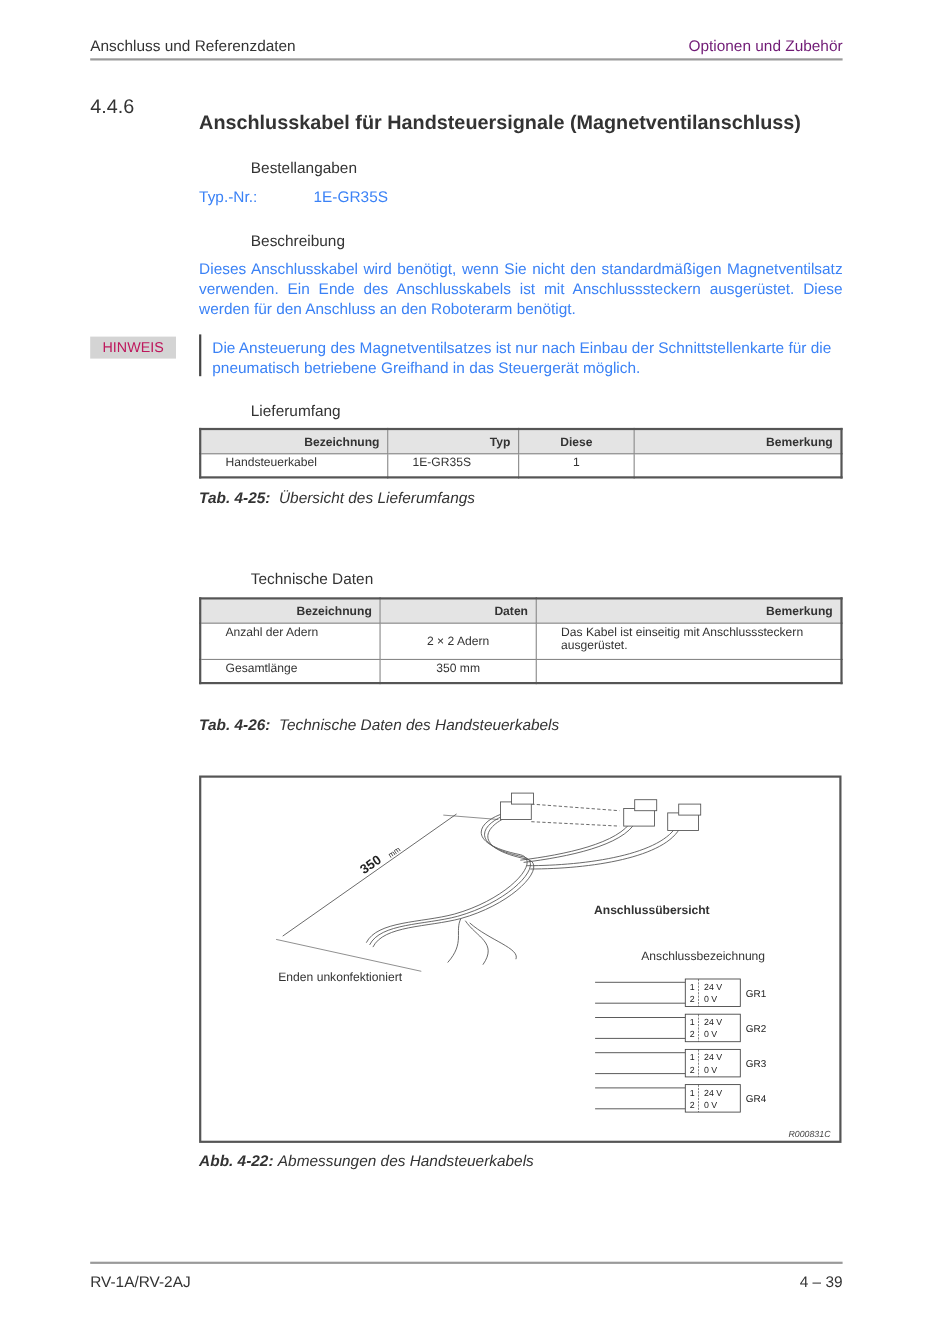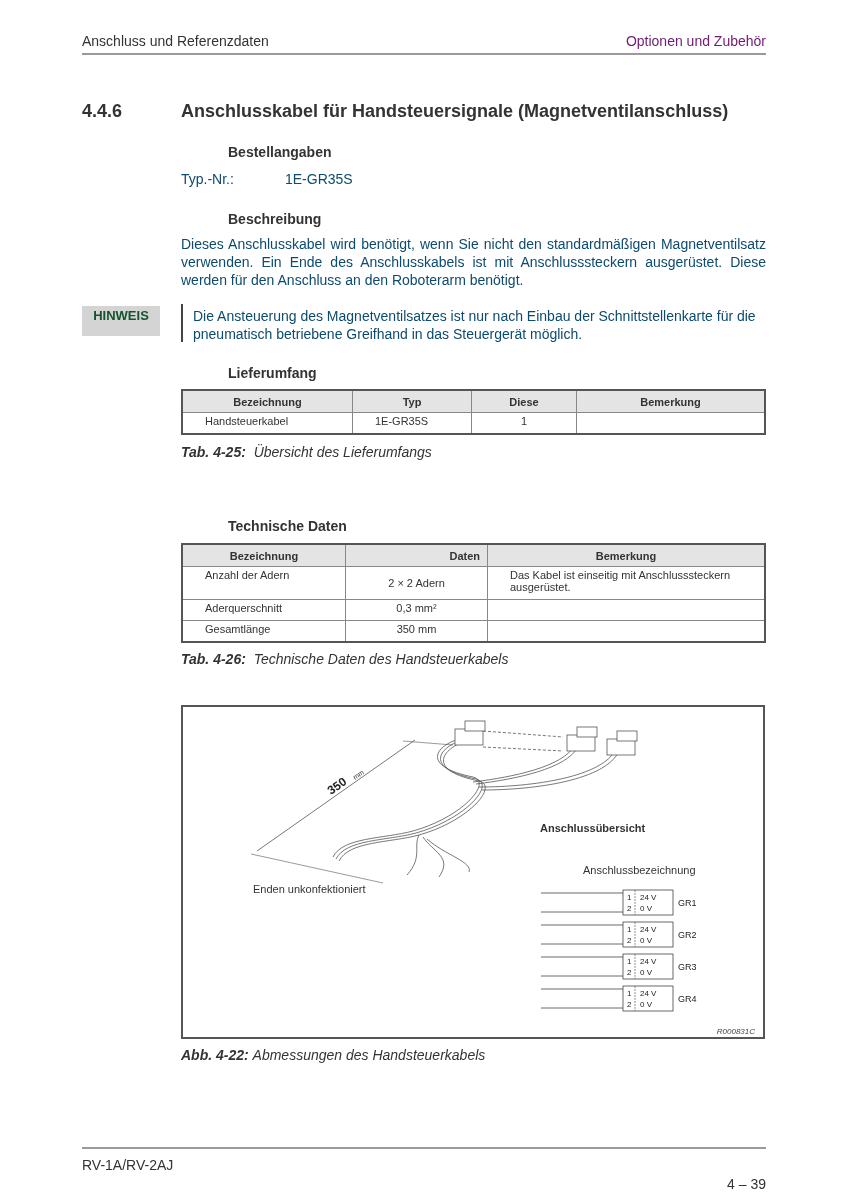--- a/index.html
+++ b/index.html
@@ -1,38 +1,38 @@
 <!DOCTYPE html>
 <html><head>
 <meta charset="utf-8">
 <style>
   html, body { margin:0; padding:0; background:#ffffff; }
   body { width:846px; height:1197px; position:relative; font-family:"Liberation Sans", sans-serif; color:#222; overflow:hidden; }
   .abs { position:absolute; }
   .hdr-left { left:82px; top:33px; font-size:14px; color:#333; }
   .hdr-right { right:80px; top:33px; font-size:14px; color:#701a75; }
   .hdr-rule { left:82px; right:80px; top:53px; height:0; border-top:2px solid #9a9a9a; }
-  .sec-num { left:82px; top:101px; font-size:18px; font-weight:bold; color:#333; }
+  .sec-num { left:82px; top:87px; font-size:18px; font-weight:normal; color:#333; }
   .sec-title { left:181px; top:101px; font-size:18px; font-weight:bold; color:#333; }
-  .sub { left:181px; font-size:14px; font-weight:bold; color:#333;padding-left:47px; }
-  .txt { font-size:14px; color:#0c4a6e; line-height:18px; }
+  .sub { left:181px; font-size:14px; font-weight:normal; color:#333;padding-left:47px; }
+  .txt { font-size:14px; color:#3b82f6; line-height:18px; }
   .para { left:181px; width:585px; text-align:justify; }
-  .hinweis { left:82px; top:306px; width:78px; height:30px; background:#d4d4d4; font-size:13px; font-weight:bold; color:#14532d; text-align:center; line-height:20px; }
+  .hinweis { left:82px; top:306px; width:78px; height:20px; background:#d4d4d4; font-size:13px; font-weight:normal; color:#be185d; text-align:center; line-height:20px; }
   .hint-bar { left:181px; top:304px; width:0; height:38px; border-left:2px solid #444; }
   .hint-txt { left:193px; top:307px; width:573px; }
   table.t { position:absolute; left:181px; width:585px; border-collapse:collapse; border:2px solid #555; font-size:11px; color:#333; }
-  table.t th { background:#e4e4e4; font-weight:bold; text-align:center; padding:3px 7px; border:1px solid #888; height:15px; }
+  table.t th { background:#e4e4e4; font-weight:bold; text-align:right; padding:3px 7px; border:1px solid #888; height:15px; }
   table.t td { padding:2px 22px; border:1px solid #888; height:16px; vertical-align:top; }
   table.t .c { text-align:center; }
   .cap { left:181px; font-size:14px; font-style:italic; color:#333;text-align:right; }
   .cap b { font-weight:bold; }
   .fig { left:181px; top:705px; width:584px; height:334px; border:2px solid #555; box-sizing:border-box; }
   .ftr-rule { left:82px; right:80px; top:1147px; border-top:2px solid #9a9a9a; }
   .ftr-left { left:82px; top:1157px; font-size:14px; color:#333; }
-  .ftr-right { right:80px; top:1157px; font-size:14px; color:#333;margin-top:19px; }
+  .ftr-right { right:80px; top:1157px; font-size:14px; color:#333; }
 </style>
 </head>
 <body>
 
 <div class="abs hdr-left">Anschluss und Referenzdaten</div>
 <div class="abs hdr-right">Optionen und Zubehör</div>
 <div class="abs hdr-rule"></div>
 
 <div class="abs sec-num">4.4.6</div>
 <div class="abs sec-title">Anschlusskabel für Handsteuersignale (Magnetventilanschluss)</div>
@@ -74,25 +74,20 @@
   <tbody>
       <tr>
     <th style="width:148px">Bezeichnung</th>
     <th style="width:127px; text-align:right">Daten</th>
     <th>Bemerkung</th>
   </tr>
   <tr>
     <td style="height:28px">Anzahl der Adern</td>
     <td class="c" style="vertical-align:middle">2 × 2 Adern</td>
     <td>Das Kabel ist einseitig mit Anschlusssteckern ausgerüstet.</td>
-  </tr>
-  <tr>
-    <td>Aderquerschnitt</td>
-    <td class="c">0,3 mm²</td>
-    <td></td>
   </tr>
   <tr>
     <td>Gesamtlänge</td>
     <td class="c">350 mm</td>
     <td></td>
   </tr>
 </tbody>
   </table>
 <div class="abs cap" style="top:651px">
   <b>Tab. 4-26:</b>&nbsp;&nbsp;<span>Technische Daten des Handsteuerkabels</span>

